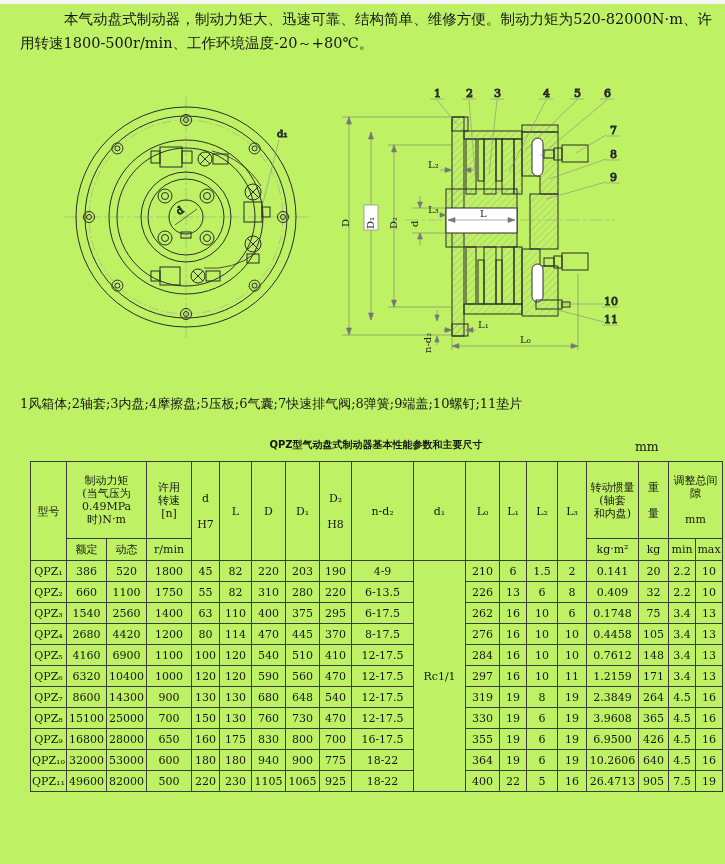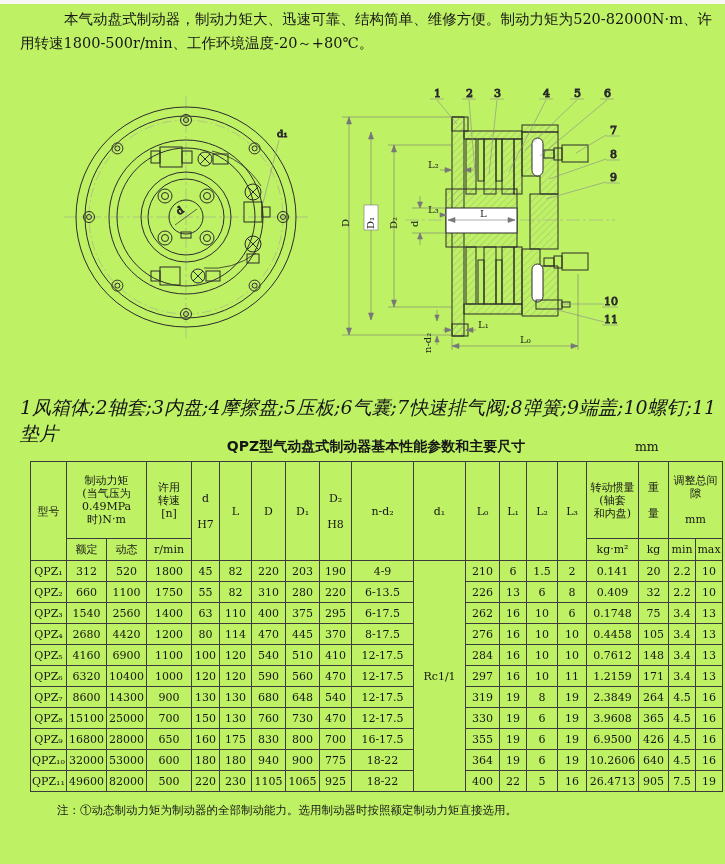--- a/index.html
+++ b/index.html
@@ -10,24 +10,24 @@
     color:#161616;
   }
   .intro {
     position:absolute; top:3px; left:20px; width:692px;
     font-size:14.5px; line-height:24px; text-indent:44px;
     text-align:justify; margin:0;
   }
   .figs { position:absolute; top:60px; left:0; }
   .figs text { font-size:10px; fill:#222; font-family:"DejaVu Serif","Liberation Serif",serif; }
   .figs text.pn { font-size:11px; }
-  .parts { position:absolute; top:391px; left:20px; font-size:19px; margin:0;font-style:italic; }
+  .parts { position:absolute; top:391px; left:20px; font-size:13px; margin:0; }
   .title-row { position:absolute; top:434px; left:30px; width:692px; height:18px; }
   .tbl-title {
-    display:block; text-align:center; font-weight:bold; font-size:14px;
+    display:block; text-align:center; font-weight:bold; font-size:10px;
     font-family:"DejaVu Sans","Liberation Sans",sans-serif;
   }
   .tbl-unit { position:absolute; top:1px; left:605px; font-size:12.5px; }
   table.spec {
     position:absolute; top:457px; left:30px; width:692px;
     border-collapse:collapse; table-layout:fixed;
     font-size:11px; line-height:13px;
   }
   table.spec th, table.spec td {
     border:1px solid #3c3c3c; text-align:center; vertical-align:middle;
@@ -403,21 +403,21 @@
         <th>r/min</th>
         <th>kg·m²</th>
         <th>kg</th>
         <th>min</th>
         <th>max</th>
       </tr>
     </thead>
     <tbody>
         <tr>
           <td>QPZ₁</td>
-          <td>312</td>
+          <td>386</td>
           <td>520</td>
           <td>1800</td>
           <td>45</td>
           <td>82</td>
           <td>220</td>
           <td>203</td>
           <td>190</td>
           <td>4-9</td>
           <td rowspan="11">Rc1/1</td>
           <td>210</td>
@@ -626,16 +626,15 @@
           <td>16</td>
           <td>26.4713</td>
           <td>905</td>
           <td>7.5</td>
           <td>19</td>
         </tr>
       </tbody>
   </table>
 
   <div class="notes">
-    <p class="n">注：①动态制动力矩为制动器的全部制动能力。选用制动器时按照额定制动力矩直接选用。</p>
   </div>
 
 </div>
 
 </body></html>

